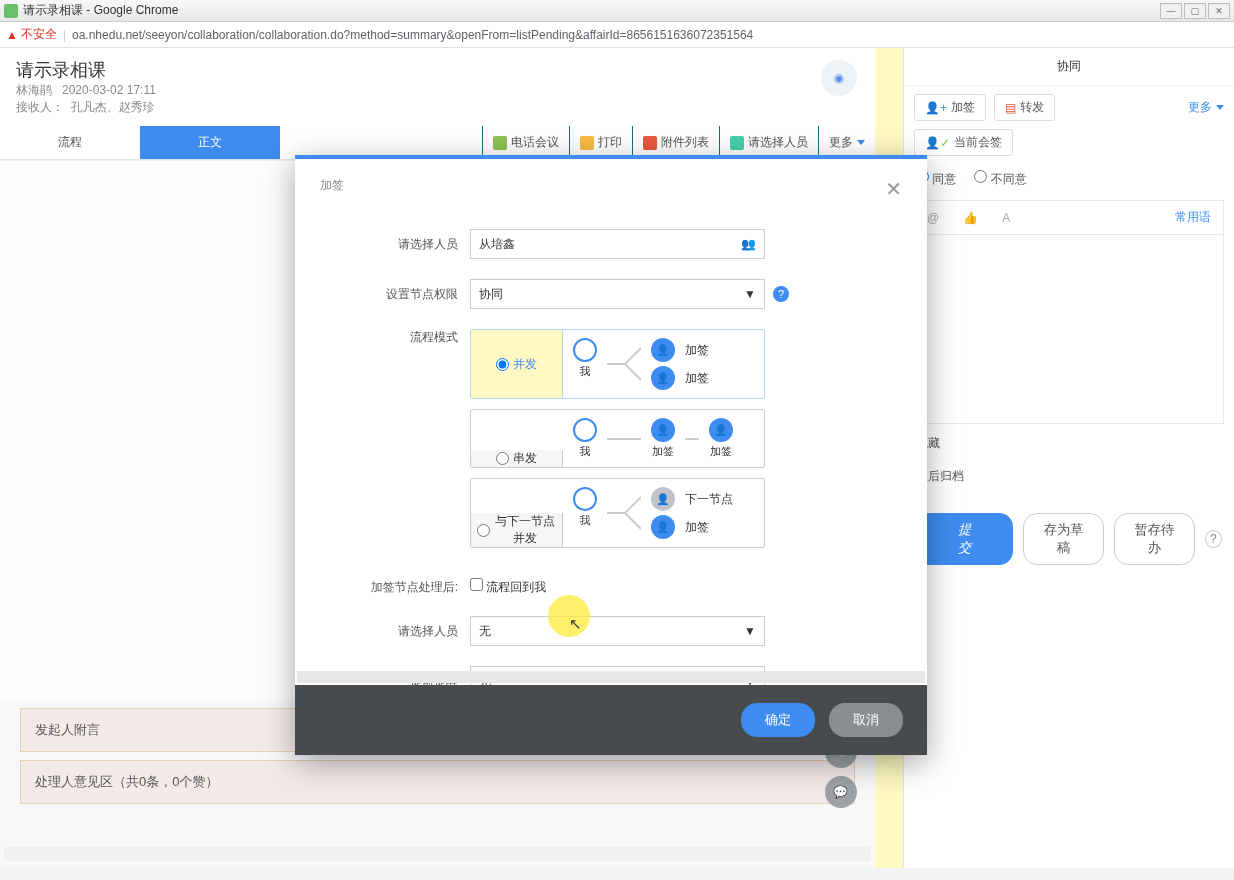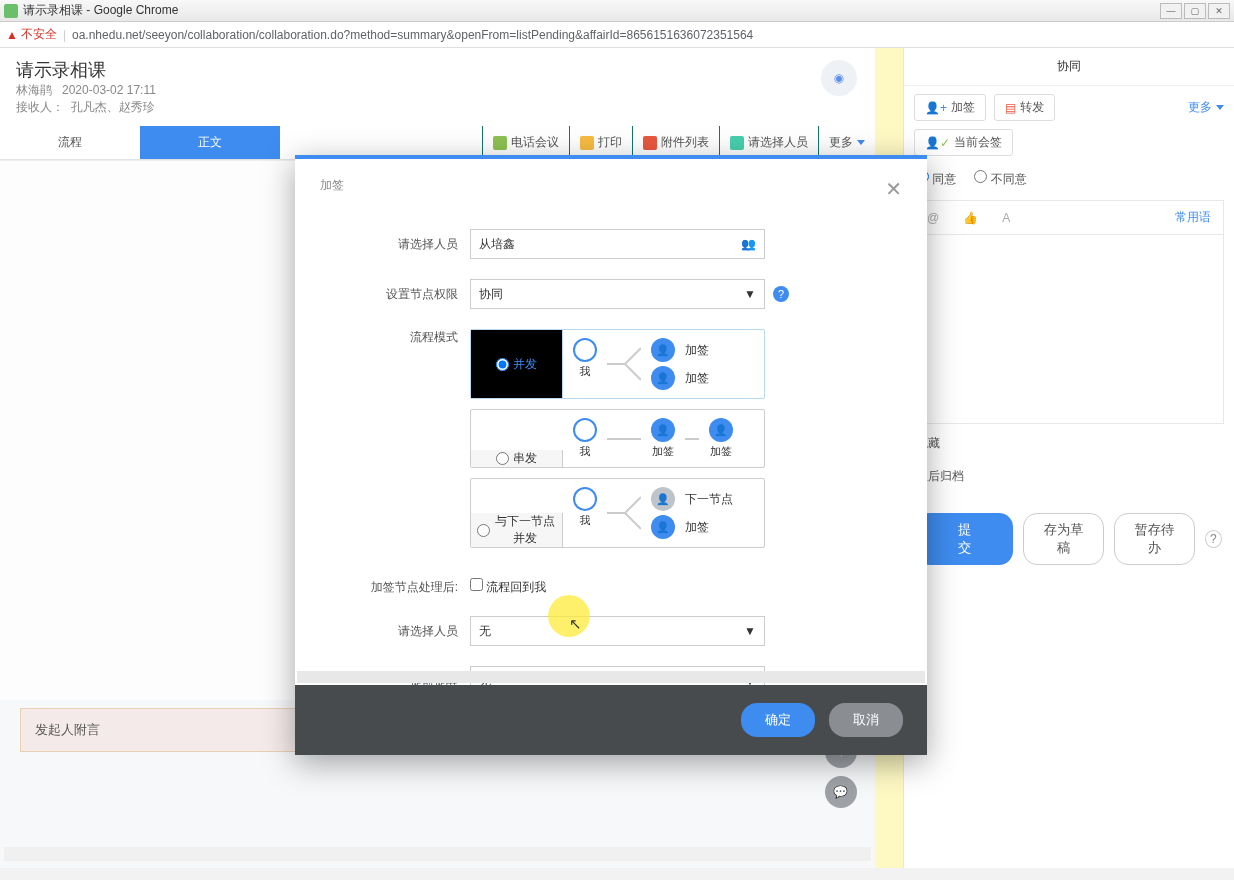--- a/index.html
+++ b/index.html
@@ -43,38 +43,38 @@
 .rp-title { text-align: center; padding: 10px 0; color: #333; border-bottom: 1px solid #eee; }
 .rp-actions { padding: 8px 10px; display: flex; gap: 8px; align-items: center; flex-wrap: wrap; }
 .rp-btn { display: inline-flex; align-items: center; gap: 4px; padding: 4px 10px; border: 1px solid #ddd; border-radius: 3px; background: #fff; color: #555; cursor: pointer; }
 .rp-more { margin-left: auto; color: #3e8cf0; cursor: pointer; display: flex; align-items: center; gap: 4px; }
 .rp-radio-row { padding: 6px 12px; display: flex; gap: 18px; color: #555; }
 .rp-text-toolbar { padding: 8px 12px; display: flex; gap: 24px; align-items: center; color: #aaa; border: 1px solid #e8e8e8; border-bottom: none; margin: 6px 10px 0 10px; }
 .rp-textarea { margin: 0 10px; border: 1px solid #e8e8e8; height: 190px; resize: none; padding: 6px; width: calc(100% - 20px); }
 .rp-link { color: #3e8cf0; cursor: pointer; }
 .rp-line { padding: 8px 12px; color: #555; display: flex; gap: 16px; align-items: center; }
 .rp-submit-row { padding: 20px 12px; display: flex; gap: 10px; justify-content: flex-end; align-items: center; }
-.btn-primary { background: #3e8cf0; color: #fff; border: none; padding: 8px 36px; border-radius: 14px; cursor: pointer; }
+.btn-primary { background: #3e8cf0; color: #fff; border: none; padding: 8px 36px; border-radius: 14px; cursor: pointer; font-style: italic; }
 .btn-grey { background: #fff; color: #555; border: 1px solid #ccc; padding: 7px 14px; border-radius: 14px; cursor: pointer; }
 .help-ic { width: 18px; height: 18px; border-radius: 50%; border: 1px solid #ccc; text-align: center; line-height: 16px; color: #888; }
 
 
 .mask { position: absolute; left: 295px; top: 155px; width: 632px; height: 600px; background: #484b4e; border-top: 4px solid #3e8cf0; box-shadow: 0 8px 30px rgba(0,0,0,.35); }
 .modal-inner { position: absolute; left: 0; top: 0; right: 0; bottom: 70px; background: #fff; overflow: hidden; }
 .modal-head { display: flex; justify-content: space-between; padding: 18px 25px; color: #888; }
 .close-x { font-size: 20px; color: #999; cursor: pointer; }
 .form-row { display: flex; align-items: center; padding: 10px 20px; }
 .form-label { width: 155px; text-align: right; padding-right: 12px; color: #555; }
 .text-input { flex: 1; max-width: 295px; border: 1px solid #ccc; height: 30px; display: flex; align-items: center; justify-content: space-between; padding: 0 8px; }
 .people-ic { color: #3e8cf0; }
 .select-box { flex: 1; max-width: 295px; border: 1px solid #ccc; height: 30px; padding: 0 8px; display: flex; align-items: center; justify-content: space-between; }
 .q-ic { width: 16px; height: 16px; border-radius: 50%; background: #3e8cf0; color: #fff; text-align: center; line-height: 16px; margin-left: 8px; font-size: 11px; }
 .mode-block { display: flex; border: 1px solid #b7d8f4; border-radius: 2px; width: 295px; margin-bottom: 10px; }
 .mode-block.plain { border-color: #ccc; align-items: flex-end; }
-.mode-radio-cell { width: 92px; background: #000000; display: flex; align-items: center; justify-content: center; gap: 4px; border-right: 1px solid #b7d8f4; }
+.mode-radio-cell { width: 92px; background: #fef9c3; display: flex; align-items: center; justify-content: center; gap: 4px; border-right: 1px solid #b7d8f4; }
 .mode-block.plain .mode-radio-cell { background: #f6f6f6; border-right-color: #ccc; }
 .mode-radio-cell.sel { color: #3e8cf0; }
 .mode-diagram { flex: 1; padding: 8px 10px; position: relative; }
 .node { display: inline-flex; flex-direction: column; align-items: center; gap: 2px; font-size: 11px; }
 .node .av { width: 24px; height: 24px; border-radius: 50%; background: #3e8cf0; color: #fff; display: flex; align-items: center; justify-content: center; }
 .node .av.hollow { background: #fff; border: 2px solid #3e8cf0; }
 .node .av.grey { background: #bfc4cb; }
 .diagram-row { display: flex; align-items: center; gap: 10px; }
 .line-h { width: 34px; height: 0; border-top: 2px solid #ccc; }
 .mode-block .diagram-stacked { display: flex; gap: 10px; }
@@ -155,20 +155,21 @@
         <div class="tool">
             <span>更多</span> 
             <span class="chev"></span>
           </div>
       </div>
     </div>
 
     <div class="content-body"></div>
 
     <div class="section-bar">发起人附言</div>
+    <div class="section-bar">处理人意见区（共0条，0个赞）</div>
 
     <div class="float-btns">
       <div class="fb">↑</div>
       <div class="fb">💬</div>
     </div>
     <div class="scrollx"></div>
   </div>
 
   <div class="right">
     <div class="rp-title">协同</div>

